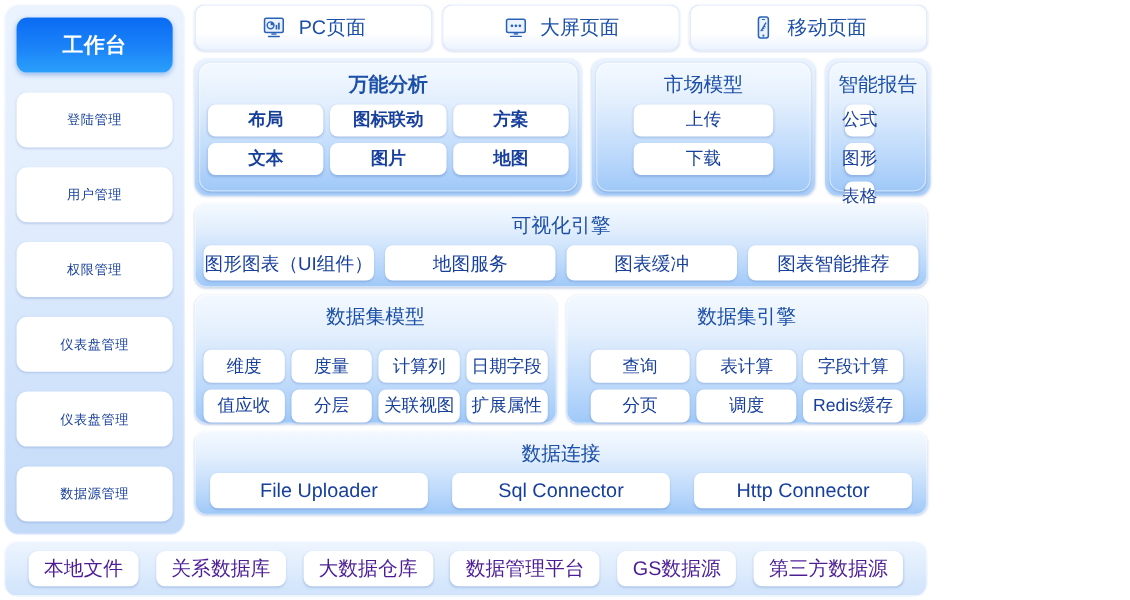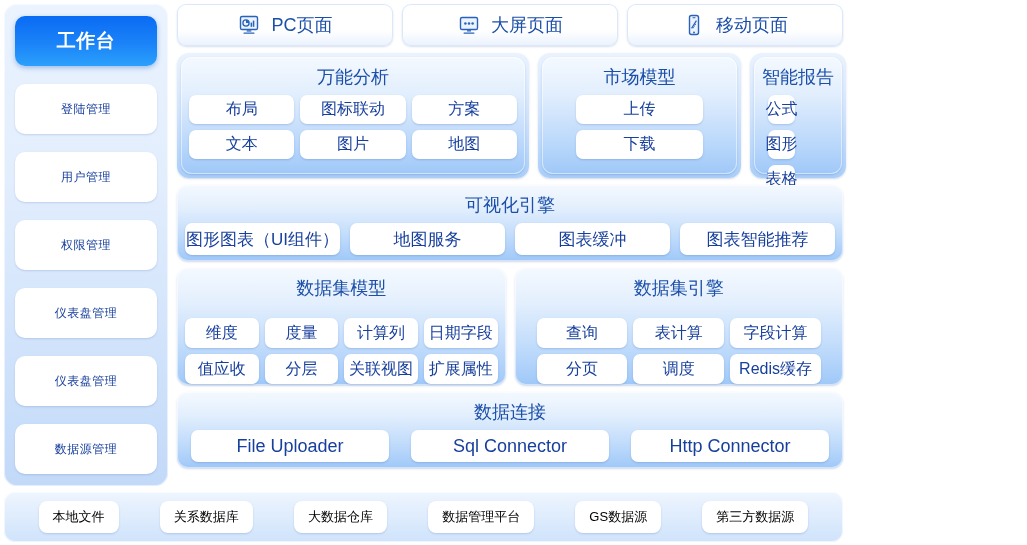--- a/index.html
+++ b/index.html
@@ -123,21 +123,21 @@
   
   .row-groups { display: flex; gap: 9px; height: 125px; }
   .group-wrap {
     border-radius: 12px;
     background: linear-gradient(180deg, #eaf3fe 0%, #d3e5fc 45%, #a9cef9 100%);
     box-shadow: 0 1px 2px rgba(40,80,160,0.22);
     padding: 4px;
     display: flex;
   }
   .group-wrap > .panel { flex: 1 1 auto; }
-  .g-wide { flex: 0 0 352px; }
+  .g-wide { flex: 0 0 352px; font-weight: bold; }
   .g-mid  { flex: 0 0 203px; }
   .g-rest { flex: 1 1 auto; }
 
   
   .row-full { height: 76px; }
   .row-full .chips .chip { flex: 1 1 0; height: 32px; font-size: 17px; }
 
   
   .row-two { display: flex; gap: 9px; height: 117px; }
   .row-two > .panel { flex: 1 1 0; gap: 12px; }
@@ -158,22 +158,22 @@
     display: flex;
     align-items: center;
     justify-content: space-around;
     padding: 0 14px;
   }
   .src-chip {
     height: 32px;
     padding: 16px 14px;
     border-radius: 8px;
     background: #ffffff;
-    color: #000000;
-    font-size: 13px;
+    color: #4c1d95;
+    font-size: 18px;
     display: flex;
     align-items: center;
     justify-content: center;
     box-shadow: 0 1px 2px rgba(40,80,160,0.2);
     white-space: nowrap;
   }
 </style>
 </head>
 <body>
 

